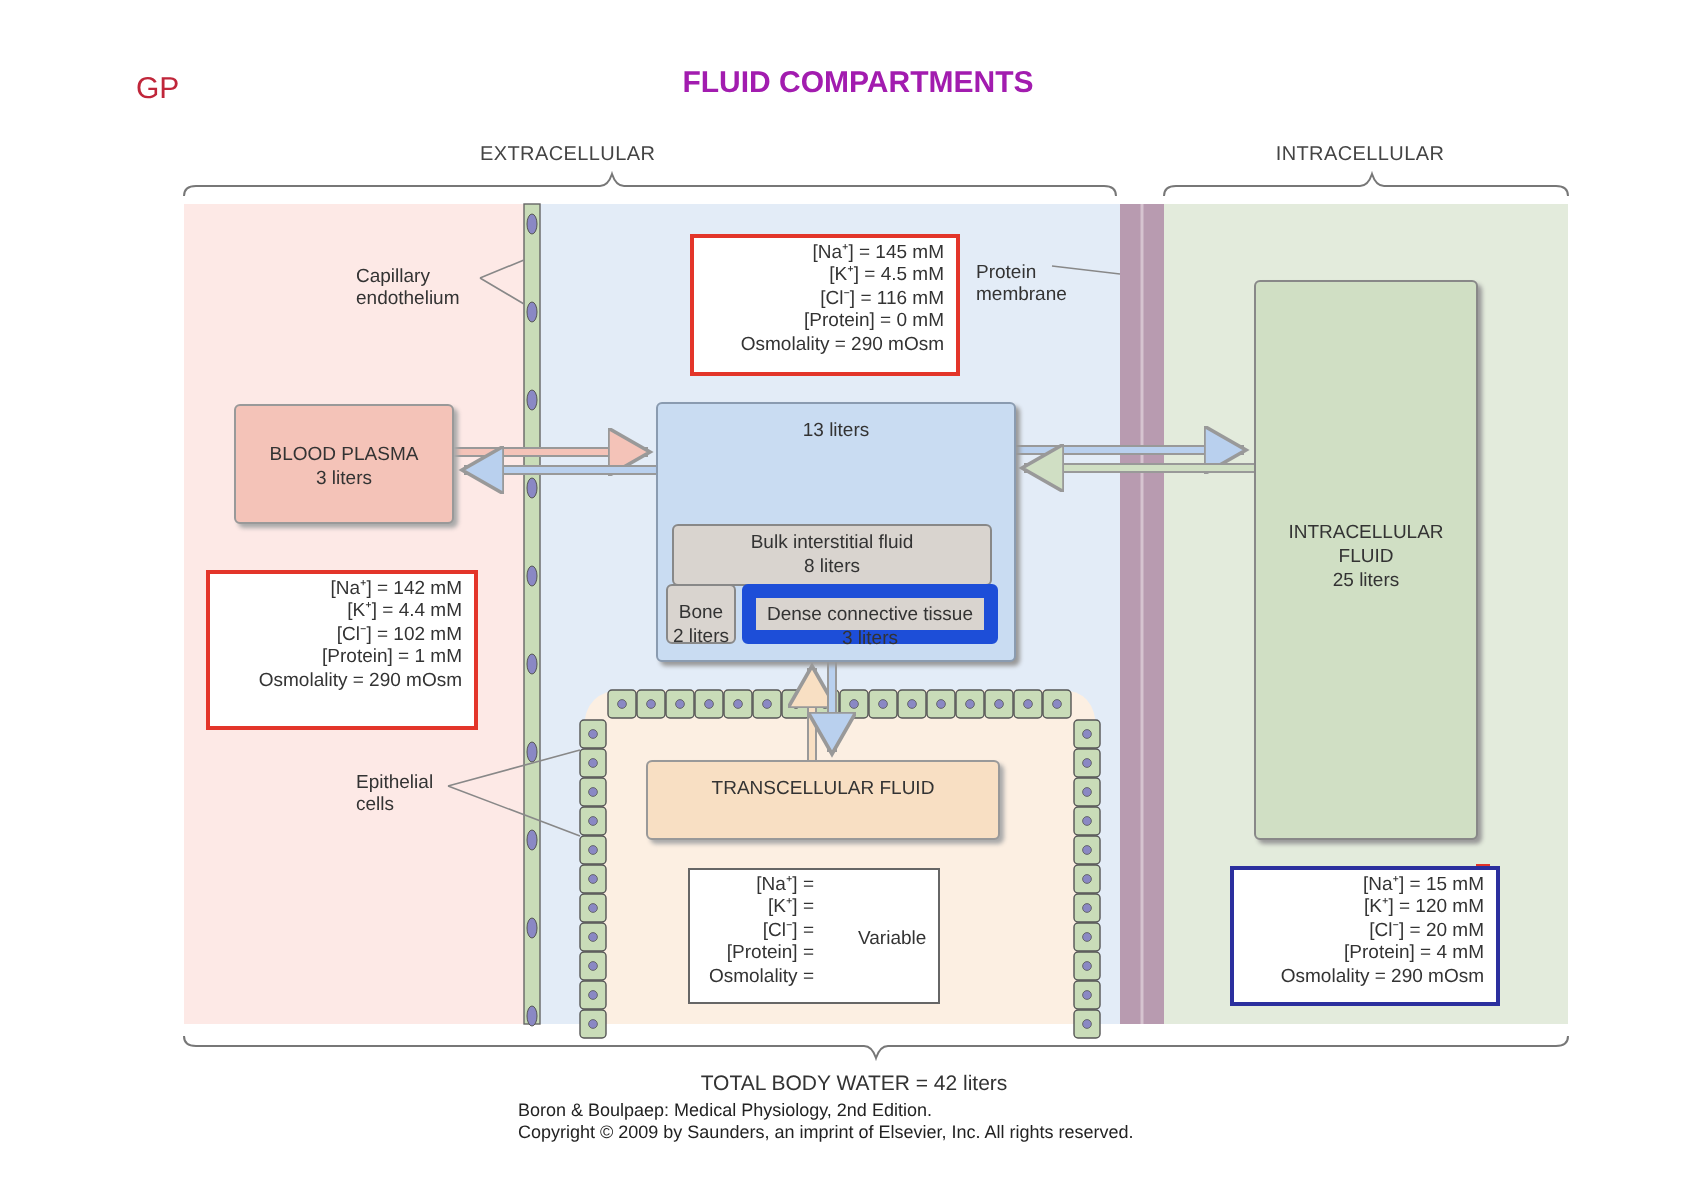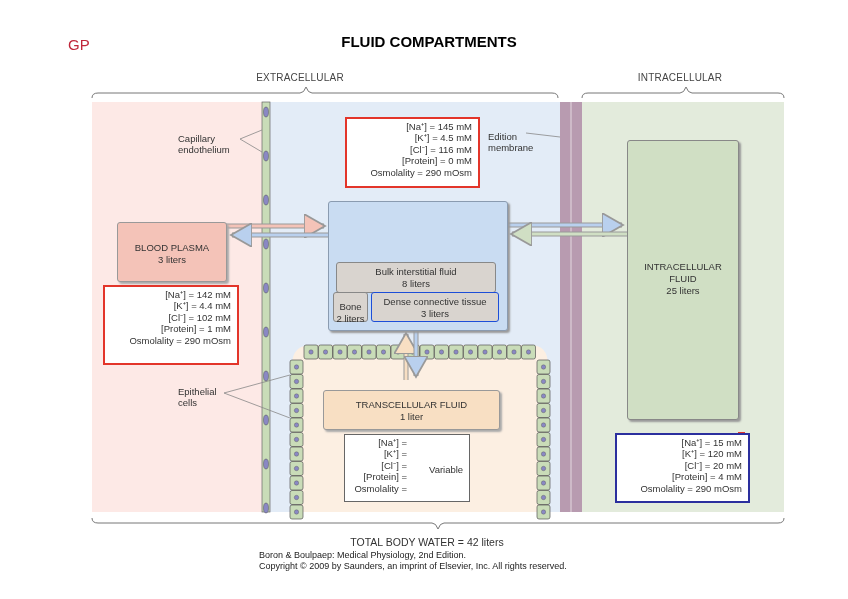--- a/index.html
+++ b/index.html
@@ -1,21 +1,21 @@
 <!DOCTYPE html>
 <html><head>
 <meta charset="utf-8">
 <style>
   html, body { margin:0; padding:0; background:#ffffff; }
   body { width:848px; height:599px; position:relative; overflow:hidden; font-family:"Liberation Sans", sans-serif; color:#333; }
   .abs { position:absolute; }
   #gp { left:68px; top:36px; font-size:15px; color:#c0263a; }
-  #title { left:0; width:848px; top:33px; text-align:center; font-size:15px; font-weight:bold; color:#000000; padding-left:10px; box-sizing:border-box; }
+  #title { left:0; width:848px; top:33px; text-align:center; font-size:15px; font-weight:bold; color:#a21caf; padding-left:10px; box-sizing:border-box; }
   .sect-label { font-size:10px; color:#444; letter-spacing:0.2px; }
-  #lbl-extra { left:240px; top:72px; width:120px; text-align:center; }
+  #lbl-extra { left:240px; top:72px; width:120px; }
   #lbl-intra { left:620px; top:72px; width:120px; text-align:center; }
   svg#diagram { position:absolute; left:0; top:0; }
   .txt { position:absolute; font-size:9.5px; color:#333; line-height:11px; }
   .box { position:absolute; box-sizing:border-box; text-align:center; font-size:9.5px; color:#333; line-height:12px; }
   .conc { position:absolute; background:#fff; box-sizing:border-box; font-size:9.5px; line-height:11.4px; color:#333; text-align:right; padding:2px 6px; }
   .conc-red { border:2px solid #e3352a; }
   .conc-blue { border:2px solid #2b2f9e; }
   .conc-grey { border:1px solid #666; }
   .conc div { white-space:nowrap; }
   #total { left:0; width:848px; top:536px; text-align:center; font-size:10.5px; color:#333; padding-left:6px; box-sizing:border-box; }
@@ -262,67 +262,67 @@
   <path d="M738,433 L744,433 L744,467 L738,467 M744,450 L748,450" stroke="#e3352a" stroke-width="2" fill="none"></path>
 
   <path d="M416,437 Q421,437 421,443 L421,463 Q421,469 426,469 Q421,469 421,475 L421,494 Q421,500 416,500" stroke="#555" stroke-width="0.8" fill="none"></path>
 </svg>
 
 <div class="txt" style="left:178px;top:133px;">
   <div>Capillary</div>
   <div>endothelium</div>
 </div>
 <div class="txt" style="left:488px;top:131px;">
-  <div>Edition</div>
+  <div>Protein</div>
   <div>membrane</div>
 </div>
 <div class="txt" style="left:178px;top:386px;">
   <div>Epithelial</div>
   <div>cells</div>
 </div>
 
 <div class="conc conc-red" style="left:345px;top:117px;width:135px;height:71px;">
   <div>[Na⁺] = 145 mM</div>
   <div>[K⁺] = 4.5 mM</div>
   <div>[Cl⁻] = 116 mM</div>
   <div>[Protein] = 0 mM</div>
   <div>Osmolality = 290 mOsm</div>
 </div>
 
-<div class="box" style="left:117px;top:202px;width:110px;height:60px;background:#f4c3b8;border:1px solid #999;border-radius:3px;box-shadow:2px 2px 2px #aaa;padding-top:19px;margin-top:20px;">
+<div class="box" style="left:117px;top:202px;width:110px;height:60px;background:#f4c3b8;border:1px solid #999;border-radius:3px;box-shadow:2px 2px 2px #aaa;padding-top:19px;">
   <div>BLOOD PLASMA</div>
   <div>3 liters</div>
 </div>
 
 <div class="conc conc-red" style="left:103px;top:285px;width:136px;height:80px;">
   <div>[Na⁺] = 142 mM</div>
   <div>[K⁺] = 4.4 mM</div>
   <div>[Cl⁻] = 102 mM</div>
   <div>[Protein] = 1 mM</div>
   <div>Osmolality = 290 mOsm</div>
 </div>
 
 <div class="box" style="left:328px;top:201px;width:180px;height:130px;background:#c9dcf2;border:1px solid #8a9bb0;border-radius:3px;box-shadow:2px 2px 2px #999;padding-top:8px;">
+  <div>13 liters</div>
 </div>
 <div class="box" style="left:336px;top:242px;width:160px;height:31px;background:#d9d4cf;border:1px solid #888;border-radius:3px;padding-top:3px;margin-top:20px;">
   <div>Bulk interstitial fluid</div>
   <div>8 liters</div>
 </div>
 <div class="box" style="left:333px;top:292px;width:35px;height:30px;background:#d9d4cf;border:1px solid #888;border-radius:3px;padding-top:8px;">
   <div>Bone</div>
   <div>2 liters</div>
 </div>
-<div class="box" style="left:371px;top:292px;width:128px;height:30px;background:#d9d4cf;border:1px solid #1d4ed8;border-radius:3px;padding-top:3px;">
+<div class="box" style="left:371px;top:292px;width:128px;height:30px;background:#d9d4cf;border:7px solid #1d4ed8;border-radius:3px;padding-top:3px;">
   <div>Dense connective tissue</div>
   <div>3 liters</div>
 </div>
 
-<div class="box" style="left:323px;top:380px;width:177px;height:40px;background:#f8dfc3;border:1px solid #999;border-radius:3px;box-shadow:2px 2px 2px #aaa;padding-top:8px;margin-top:10px;">
+<div class="box" style="left:323px;top:380px;width:177px;height:40px;background:#f8dfc3;border:1px solid #999;border-radius:3px;box-shadow:2px 2px 2px #aaa;padding-top:8px;">
   <div>TRANSCELLULAR FLUID</div>
-  <div>1 liter</div>
 </div>
 
 <div class="conc conc-grey" style="left:344px;top:434px;width:126px;height:68px;padding-right:62px;">
   <div>[Na⁺] =</div>
   <div>[K⁺] =</div>
   <div>[Cl⁻] =</div>
   <div>[Protein] =</div>
   <div>Osmolality =</div>
 </div>
 <div class="txt" style="left:429px;top:464px;">Variable</div>

